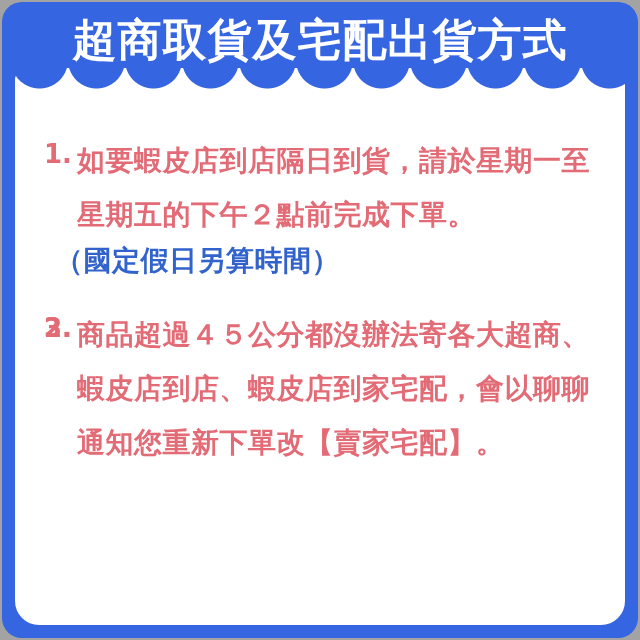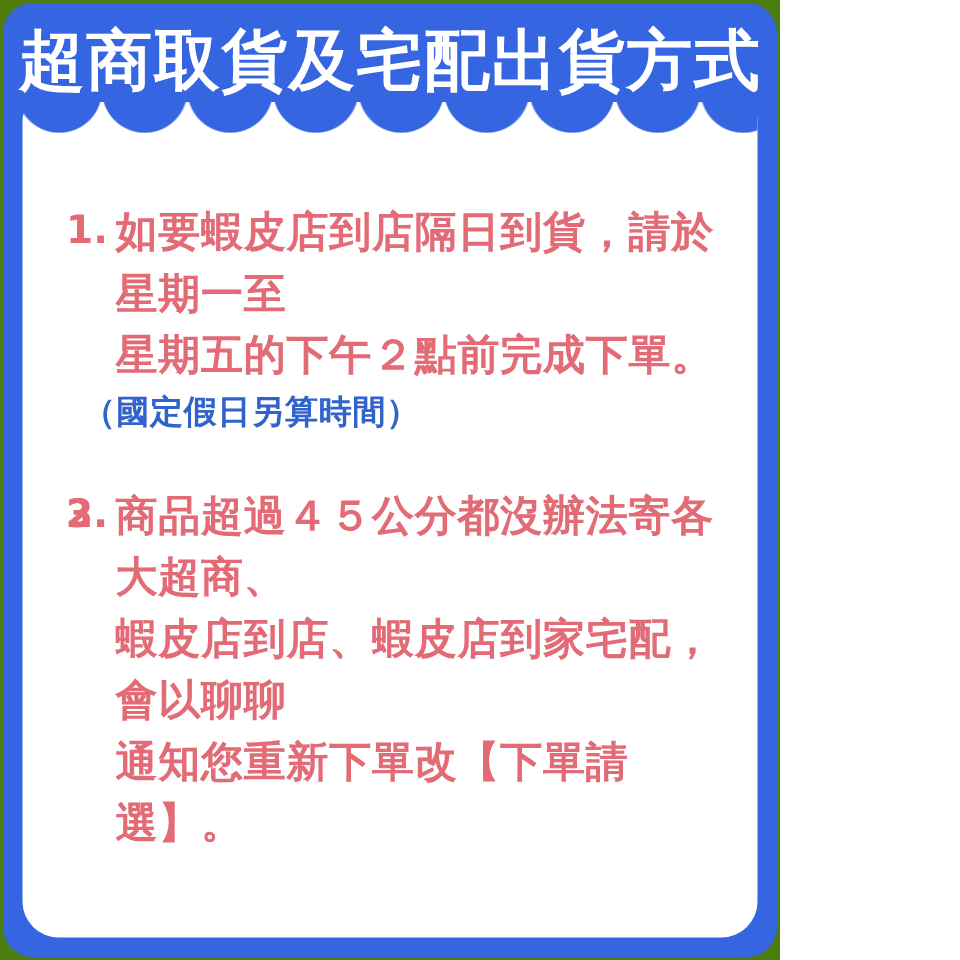--- a/index.html
+++ b/index.html
@@ -4,23 +4,23 @@
 <style>
   html, body {
     margin: 0;
     padding: 0;
     width: 640px;
     height: 640px;
     font-family: "DejaVu Sans", sans-serif;
   }
   .canvas {
     position: relative;
-    width: 520px;
+    width: 640px;
     height: 640px;
-    background: #4d7c0f;
+    background: #a3a3a3;
     overflow: hidden;
   }
   .frame {
     position: absolute;
     inset: 2px;
     background: #3565e0;
     border-radius: 20px;
   }
   .header {
     position: absolute;
@@ -79,27 +79,28 @@
     left: 0;
     top: 5px;
     font-size: 26px;
     font-weight: bold;
     color: #e26b76;
   }
   .red-text {
     color: #e26b76;
     font-size: 28px;
     font-weight: bold;
-    line-height: 41px;
+    line-height: 54px;
     letter-spacing: 0.5px;
     white-space: pre-line;
+    font-family: Liberation Serif, serif;
   }
   .blue-note {
     color: #3263cc;
-    font-size: 22px;
+    font-size: 28px;
     font-weight: bold;
     line-height: 38px;
     letter-spacing: 0.5px;
     margin-left: -22px;
     white-space: nowrap;
   }
 </style>
 </head>
 <body>
 
@@ -123,20 +124,20 @@
         </div>
 
         <div class="item">
           <span class="num">2.</span>
         </div>
 
         <div class="item">
           <span class="num">3.</span>
           <div class="red-text">商品超過４５公分都沒辦法寄各大超商、
 蝦皮店到店、蝦皮店到家宅配，會以聊聊
-通知您重新下單改【下單請選】。</div>
+通知您重新下單改【賣家宅配】。</div>
         </div>
 
       </div>
     </div>
 
   </div>
 </div>
 
 </body></html>

